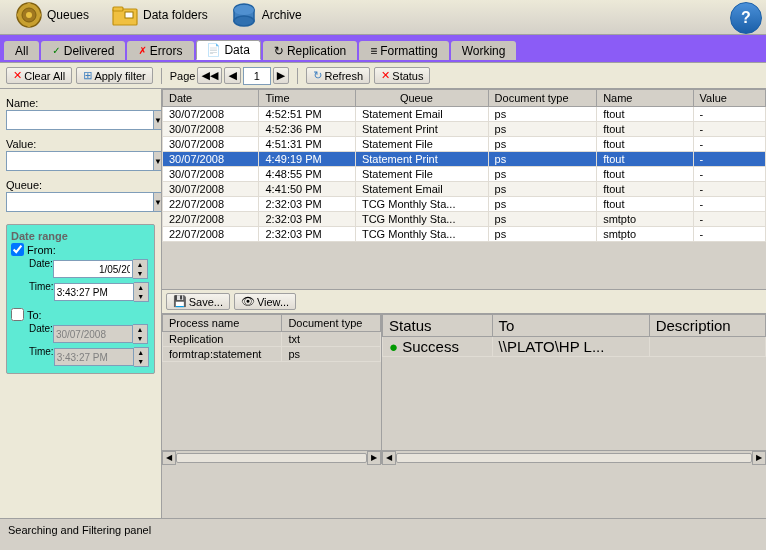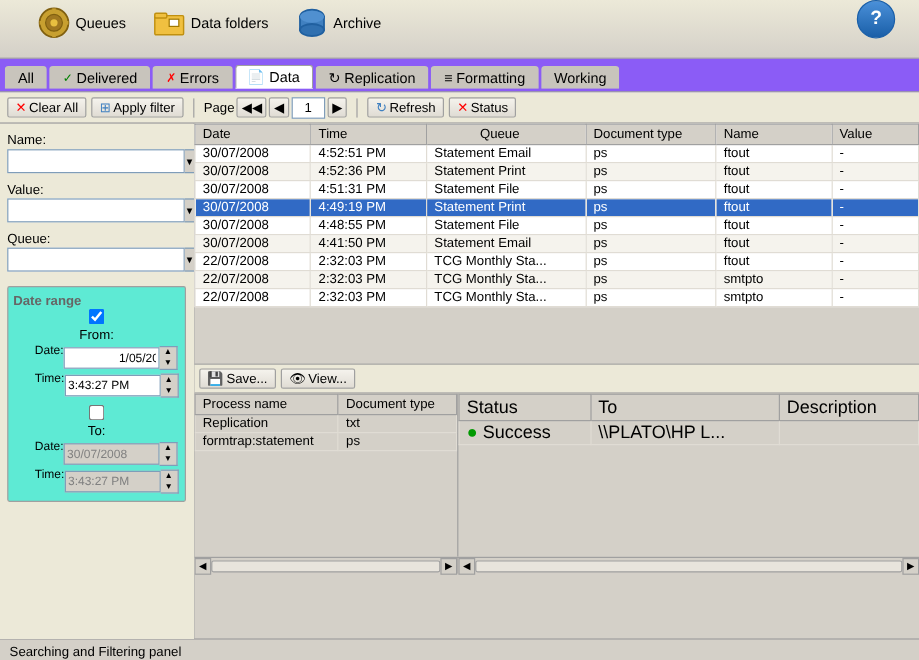--- a/index.html
+++ b/index.html
@@ -1,25 +1,25 @@
 <!DOCTYPE html>
 <html><head>
   <meta charset="utf-8">
   <style>
     * { box-sizing: border-box; margin: 0; padding: 0; }
     body { font-family: Arial, sans-serif; font-size: 12px; background: #d4d0c8; width: 766px; height: 550px; overflow: hidden; }
 
     
     .toolbar {
       display: flex;
-      align-items: flex-start;
+      align-items: flex-end;
       background: linear-gradient(to bottom, #ece9d8, #d4d0c8);
       border-bottom: 1px solid #a0a0a0;
-      height: 49px;
-      padding: 0 20px;
+      height: 35px;
+      padding: 0 4px;
     }
     .toolbar-item {
       display: flex;
       align-items: center;
       gap: 4px;
       padding: 4px 10px;
       cursor: pointer;
       border: 1px solid transparent;
       border-radius: 2px;
     }
@@ -97,21 +97,21 @@
       width: 16px; height: 20px; background: #d4d0c8;
       border: 1px solid #7f9db9; border-left: none; cursor: pointer;
       display: flex; align-items: center; justify-content: center; font-size: 8px;
     }
     .date-range-box {
       border: 1px solid #a0a0a0; border-radius: 2px;
       padding: 4px 4px; background: #5eead4;
       margin-top: 4px;
     }
     .date-range-title { font-size: 11px; font-weight: bold; color: #666; margin-bottom: 4px; }
-    .checkbox-label { display: flex; align-items: center; gap: 3px; font-size: 11px; cursor: pointer; flex-direction: column; }
+    .checkbox-label { display: flex; align-items: center; gap: 3px; font-size: 11px; cursor: pointer; }
     .date-time-row { display: flex; flex-direction: row; margin: 2px 0; padding-left: 18px; }
     .dt-label { font-size: 10px; }
     .dt-input-wrap { display: flex; align-items: center; margin-top: 1px; }
     .dt-input {
       flex: 1; height: 18px; border: 1px solid #7f9db9;
       font-size: 10px; padding: 0 2px; background: white;
     }
     .dt-spin {
       display: flex; flex-direction: column;
       border: 1px solid #7f9db9; border-left: none; background: #d4d0c8;

